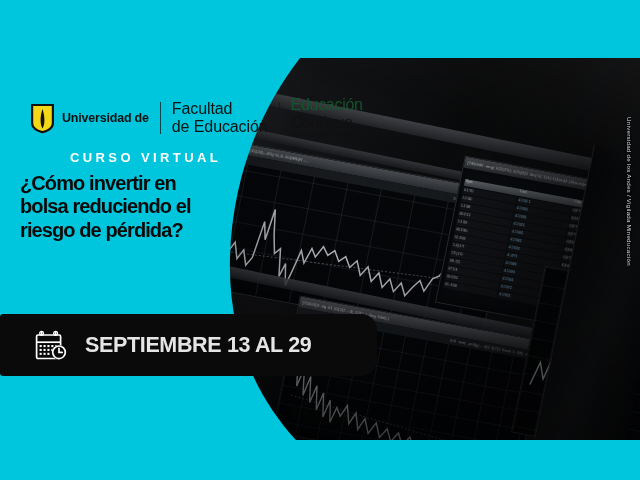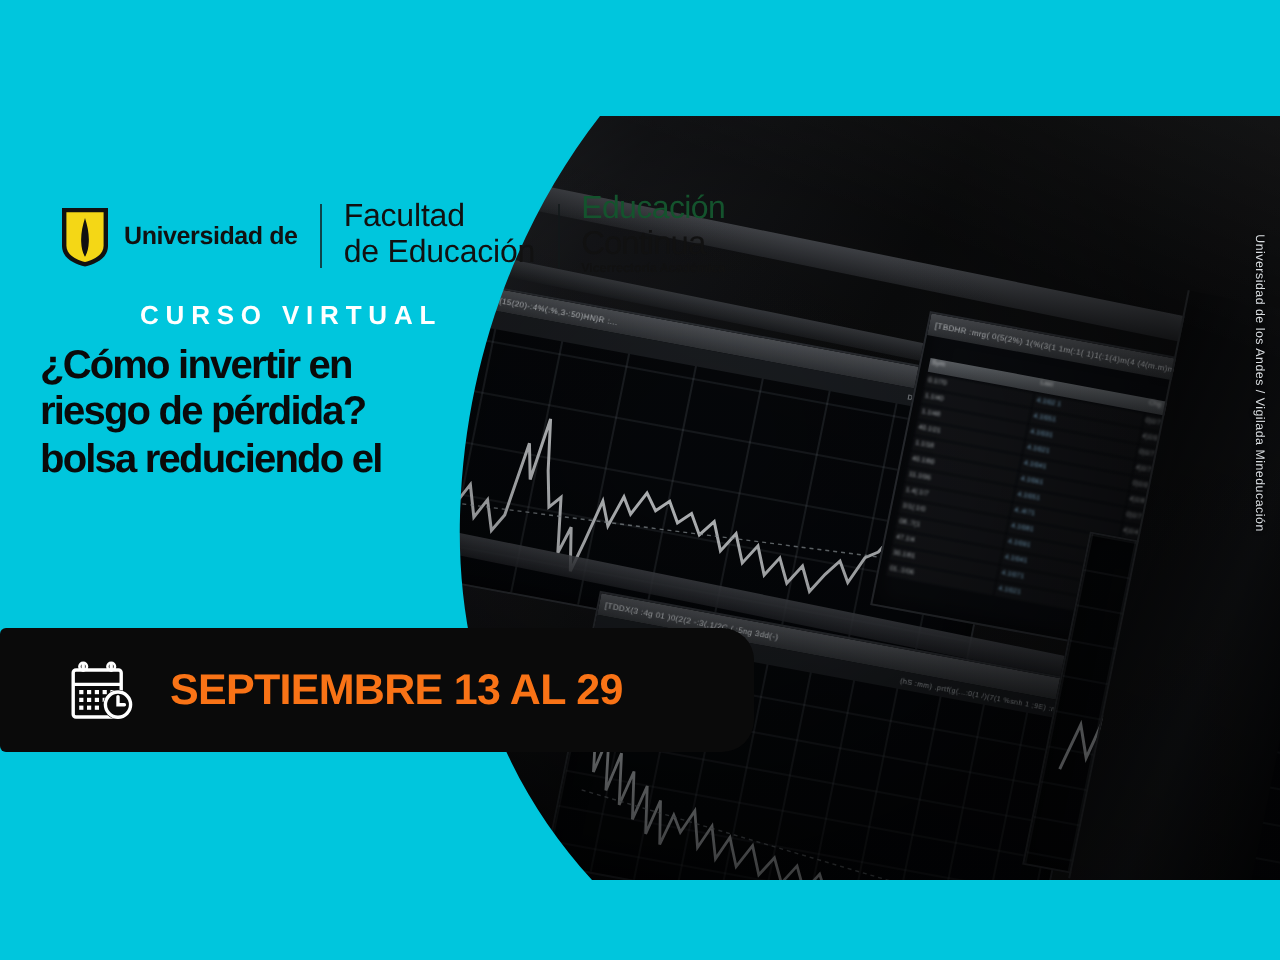--- a/index.html
+++ b/index.html
@@ -212,21 +212,21 @@
     display:flex; align-items:center;
     padding-left:27px;
     gap:17px;
   }
   .pill-left-cap {
     position:absolute; left:0; top:314px; width:12px; height:62px;
     background:#0a0a0a; border-radius:3px 0 0 3px;
   }
   .cal-icon { width:33px; height:31px; flex:0 0 auto; }
   .pill-text {
-    font-size:21.5px; font-weight:700; color:#f97316;
+    font-size:21.5px; font-weight:700; color:#e5e5e5;
     letter-spacing:-.35px; white-space:nowrap;
   }
 </style>
 </head>
 <body>
 
 <div id="banner">
 
   <div class="photo">
     <div class="photo-base"></div>
@@ -419,22 +419,22 @@
       <span class="e1">Educación</span>
       <span class="e2">Continua</span>
       <span class="e3">Vicerrectoría Académica</span>
     </div>
   </div>
 
   <div class="eyebrow">CURSO VIRTUAL</div>
 
   <div class="headline">
     <span class="hl">¿Cómo invertir en</span>
+    <span class="hl">bolsa reduciendo el</span>
     <span class="hl">riesgo de pérdida?</span>
-    <span class="hl">bolsa reduciendo el</span>
   </div>
 
   <div class="pill-left-cap"></div>
   <div class="pill">
     <svg class="cal-icon" viewBox="0 0 33 31">
       <rect x="1.6" y="5" width="24" height="23.5" rx="1.4" fill="none" stroke="#fff" stroke-width="1.7"></rect>
       <path d="M1.6,12.2 H25.6" stroke="#fff" stroke-width="1.7"></path>
       <path d="M6.6,5 V2.2" stroke="#fff" stroke-width="1.7" stroke-linecap="round"></path>
       <path d="M20.6,5 V2.2" stroke="#fff" stroke-width="1.7" stroke-linecap="round"></path>
       <circle cx="6.6" cy="3.3" r="1.9" fill="none" stroke="#fff" stroke-width="1.3"></circle>

